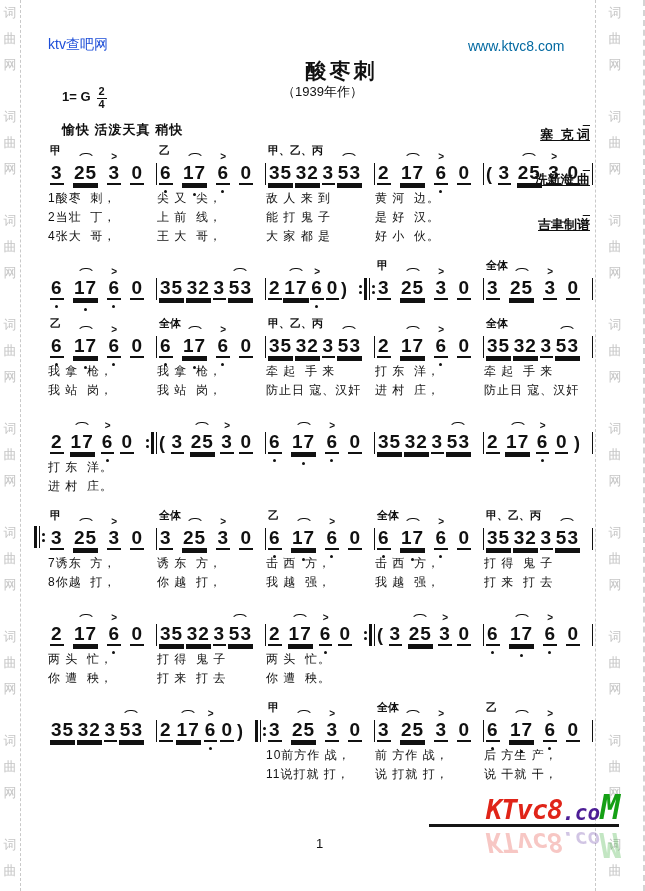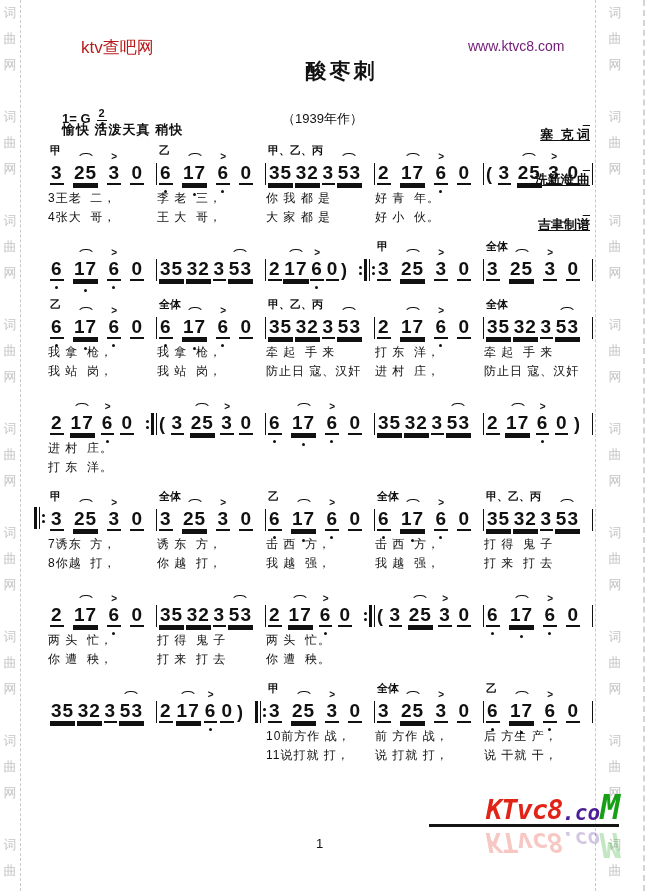--- a/index.html
+++ b/index.html
@@ -7,28 +7,28 @@
        font-family:"Liberation Sans",sans-serif;color:#111;}
 
   
   .rail{position:absolute;top:0;bottom:0;color:#c6c6c6;font-size:13px;overflow:hidden;}
   .rail-left{left:0;width:20px;border-right:1px dashed #c9c9c9;}
   .rail-right{right:0;width:38px;border-left:1px dashed #c9c9c9;border-right:2px dashed #d4d4d4;padding-left:9px;}
   .rchar{display:block;height:26px;line-height:26px;text-align:center;width:20px;}
   .rgap{display:block;height:26px;}
 
   
-  #logo{position:absolute;left:48px;top:36px;font-size:17px;color:#b91c1c;margin-left:33px;}
-  #site{position:absolute;left:468px;top:38px;font-size:14px;color:#701a75;}
+  #logo{position:absolute;left:48px;top:36px;font-size:14px;color:#1d4ed8;}
+  #site{position:absolute;left:468px;top:38px;font-size:14px;color:#0369a1;}
   #title{position:absolute;left:0;right:0;top:57px;text-align:center;
          font-size:21px;font-weight:bold;letter-spacing:3px;padding-left:38px;}
-  #subtitle{position:absolute;left:0;right:0;top:83px;text-align:center;font-size:13px;margin-top:27px;}
+  #subtitle{position:absolute;left:0;right:0;top:83px;text-align:center;font-size:13px;}
   #credits{position:absolute;right:55px;top:97px;font-size:13px;font-weight:bold;
            text-align:right;line-height:15px;white-space:pre;text-decoration:underline;}
-  #keybox{position:absolute;left:62px;top:108px;font-size:13px;font-weight:bold;}
+  #keybox{position:absolute;left:62px;top:86px;font-size:13px;font-weight:bold;}
   .frac{display:inline-block;vertical-align:middle;text-align:center;
         font-size:11px;line-height:1.05;margin-left:6px;font-weight:bold;}
   .frac .num{display:block;border-bottom:1px solid #111;padding:0 2px;}
   .frac .den{display:block;padding:0 2px;}
   #tempo{position:absolute;left:62px;top:121px;font-size:13px;font-weight:bold;letter-spacing:1px;}
 
   
   #score{position:absolute;left:48px;right:52px;top:141px;}
   .sline{margin-bottom:12px;}
   .mrow{display:flex;align-items:flex-end;}
@@ -238,24 +238,31 @@
                 <i class="acc">&gt;</i>
               </span><span class="ntx">3</span></span>
             <span class="tok u1"><span class="above"></span><span class="ntx">0</span></span>
           </div>
           <span class="bar end">
             <i class="bthin"></i>
           </span>
         </div>
       </div>
       <div class="lrow">
-        <div class="lcell">3王老  二，</div>
-        <div class="lcell">李 老  三，</div>
-        <div class="lcell">你 我 都 是</div>
-        <div class="lcell">好 青  年。</div>
+        <div class="lcell">1酸枣  刺，</div>
+        <div class="lcell">尖 又  尖，</div>
+        <div class="lcell">敌 人 来 到</div>
+        <div class="lcell">黄 河  边。</div>
+        <div class="lcell"></div>
+      </div>
+      <div class="lrow">
+        <div class="lcell">2当壮  丁，</div>
+        <div class="lcell">上 前  线，</div>
+        <div class="lcell">能 打 鬼 子</div>
+        <div class="lcell">是 好  汉。</div>
         <div class="lcell"></div>
       </div>
       <div class="lrow">
         <div class="lcell">4张大  哥，</div>
         <div class="lcell">王 大  哥，</div>
         <div class="lcell">大 家 都 是</div>
         <div class="lcell">好 小  伙。</div>
         <div class="lcell"></div>
       </div>
     </div>
@@ -518,28 +525,28 @@
               </span><span class="ntx">6</span></span>
             <span class="tok u1"><span class="above"></span><span class="ntx">0</span></span>
             <span class="paren">)</span>
           </div>
           <span class="bar end">
             <i class="bthin"></i>
           </span>
         </div>
       </div>
       <div class="lrow">
+        <div class="lcell">打 东  洋。</div>
+        <div class="lcell"></div>
+        <div class="lcell"></div>
+        <div class="lcell"></div>
+        <div class="lcell"></div>
+      </div>
+      <div class="lrow">
         <div class="lcell">进 村  庄。</div>
-        <div class="lcell"></div>
-        <div class="lcell"></div>
-        <div class="lcell"></div>
-        <div class="lcell"></div>
-      </div>
-      <div class="lrow">
-        <div class="lcell">打 东  洋。</div>
         <div class="lcell"></div>
         <div class="lcell"></div>
         <div class="lcell"></div>
         <div class="lcell"></div>
       </div>
     </div>
     <div class="sline">
       <div class="mrow">
         <div class="mcell">
           <span class="bar rep_begin lead">

